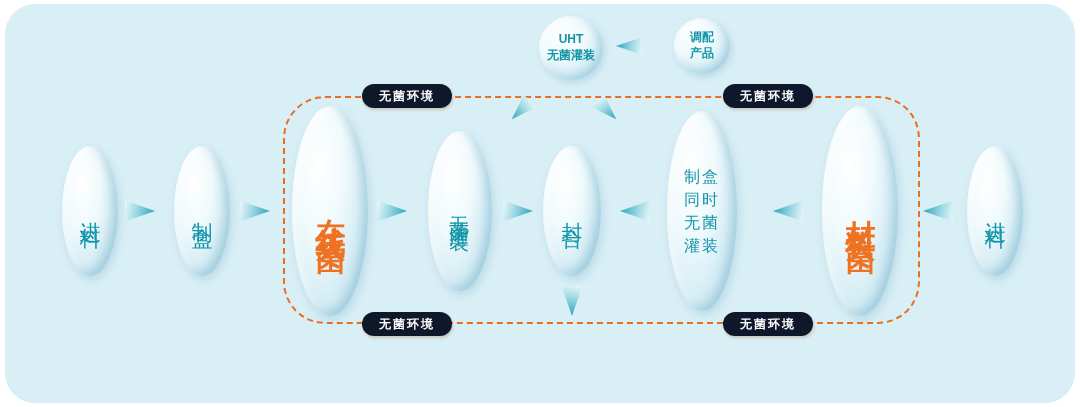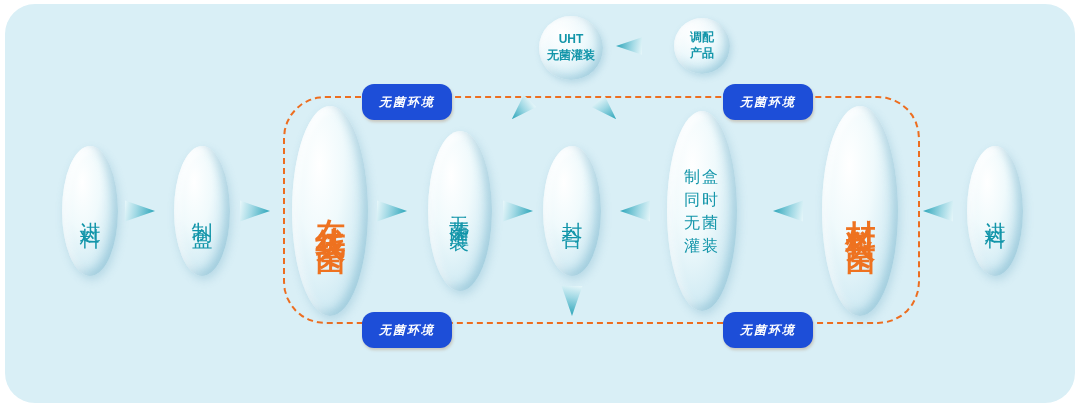--- a/index.html
+++ b/index.html
@@ -11,26 +11,25 @@
   }
 
   
   .dashed-box {
     position: absolute; left: 278px; top: 92px; width: 637px; height: 228px;
     border: 2px dashed #ed6d1f; border-radius: 42px;
   }
 
   
   .badge {
-    position: absolute; width: 90px; height: 36px; border-radius: 12px;
-    background: #1d4ed8; color: #ffffff; font-size: 12px; font-weight: bold;
+    position: absolute; width: 90px; height: 24px; border-radius: 12px;
+    background: #0f172a; color: #ffffff; font-size: 12px; font-weight: bold;
     display: flex; align-items: center; justify-content: center;
     letter-spacing: 2px; z-index: 5;
     box-shadow: 1px 2px 3px rgba(150,80,20,0.25);
-    font-style: italic;
   }
 
   
   .node {
     position: absolute; border-radius: 50%;
     background: radial-gradient(ellipse at 36% 28%, #ffffff 0%, #f0fafc 35%, #cfeaf3 70%, #a9d7e7 100%);
     box-shadow: inset -5px -4px 10px rgba(115,175,200,0.45),
                 inset 4px 4px 9px rgba(255,255,255,0.95),
                 2px 4px 8px rgba(110,170,195,0.30);
     display: flex; align-items: center; justify-content: center;

